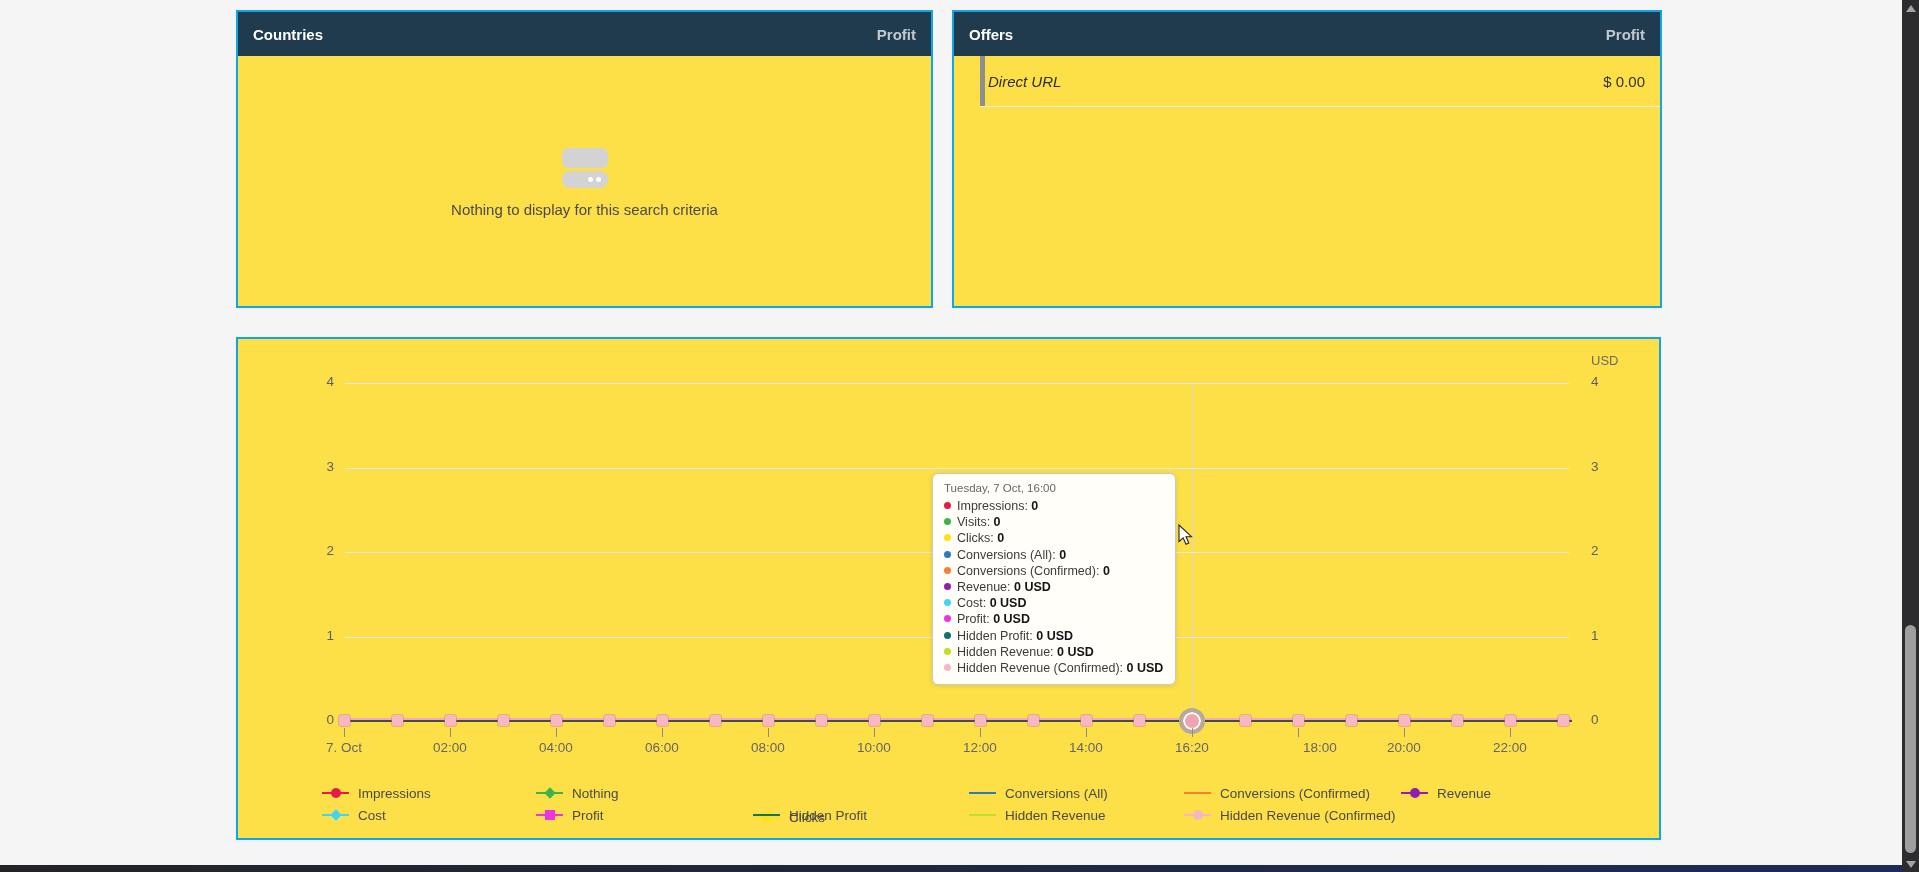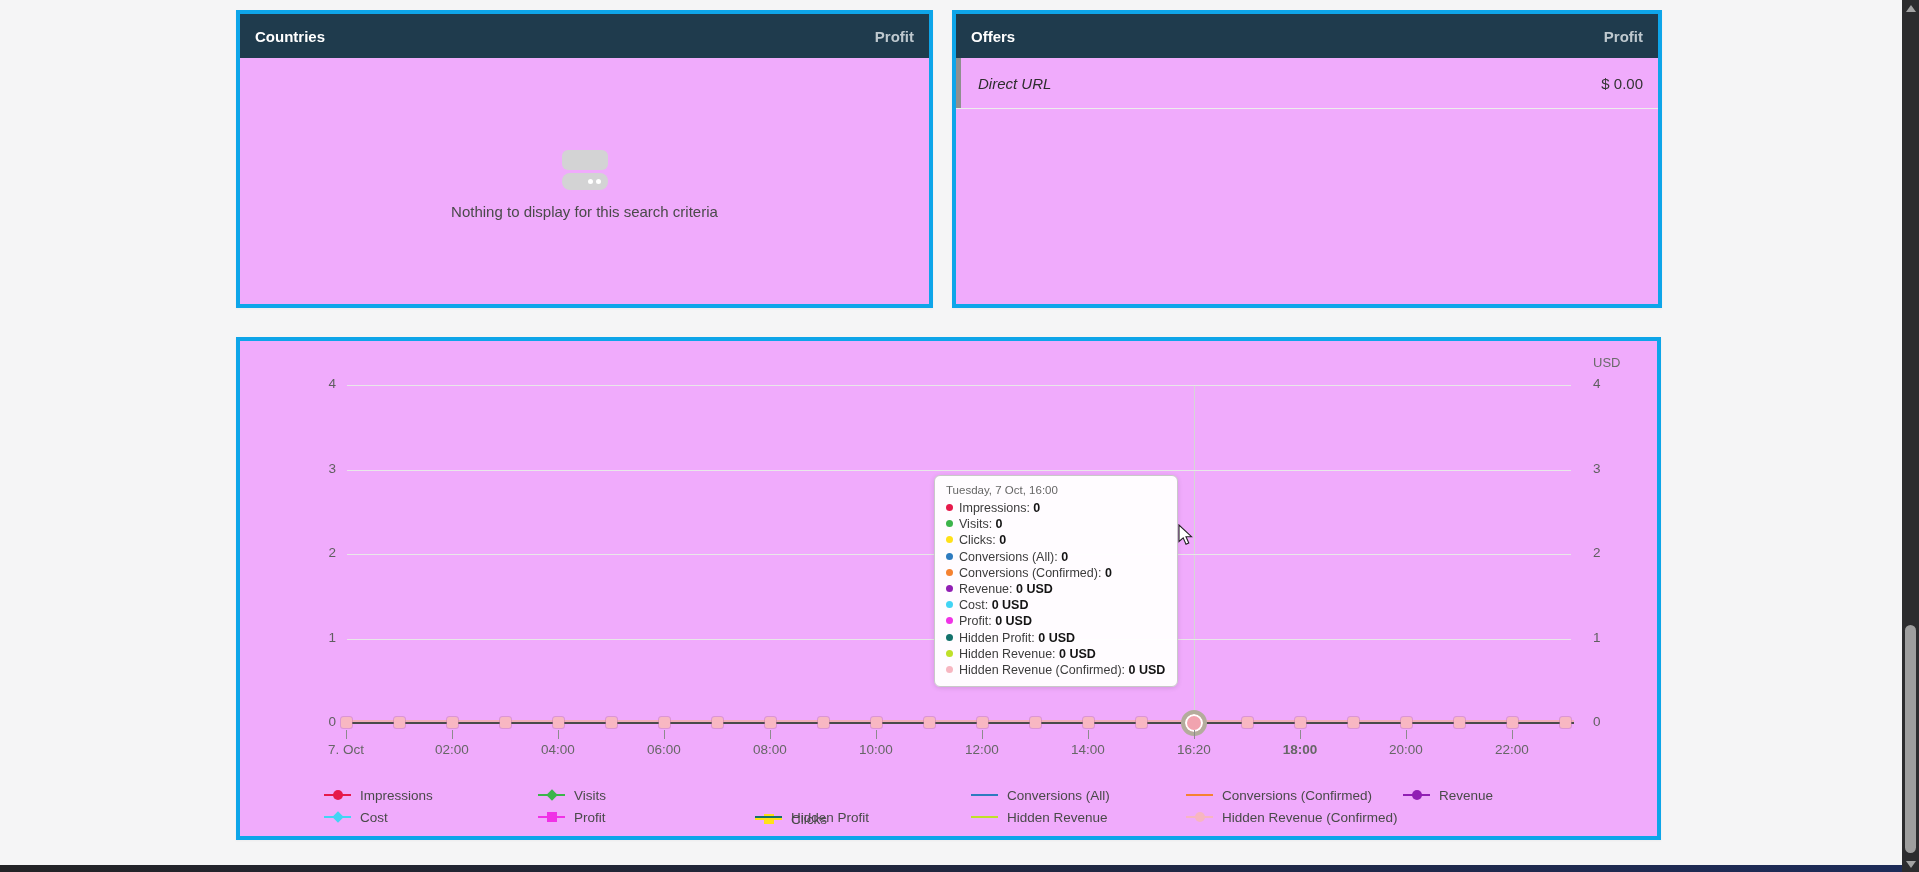--- a/index.html
+++ b/index.html
@@ -6,21 +6,21 @@
   body{
     width:1919px;height:872px;overflow:hidden;position:relative;
     background:#f5f5f6;
     font-family:"Liberation Sans",sans-serif;
     -webkit-font-smoothing:antialiased;
   }
   .page{position:absolute;inset:0;}
 
   
   .card{
-    position:absolute;background:#f0abfc;border:4px solid #0ea5e9;
+    position:absolute;background:#fde047;border:2px solid #0ea5e9;
     box-shadow:0 1px 2px rgba(0,0,0,.04);box-sizing:border-box;
   }
   .card-header{
     height:44px;background:#1f3b4d;display:flex;align-items:center;
     justify-content:space-between;padding:0 15px;
   }
   .card-title{color:#ffffff;font-size:15px;font-weight:bold;}
   .card-metric{color:#bfc9cf;font-size:15px;font-weight:600;}
 
   
@@ -28,21 +28,21 @@
   .empty-state{position:absolute;left:0;right:0;top:92px;display:flex;flex-direction:column;align-items:center;}
   .empty-icon{width:46px;}
   .ei-top{width:46px;height:20px;border-radius:6px;background:#d3d3d4;margin-bottom:3px;}
   .ei-bottom{width:46px;height:17px;border-radius:8px;background:#d3d3d4;display:flex;align-items:center;justify-content:flex-end;padding-right:7px;box-sizing:border-box;}
   .ei-dot{width:5px;height:5px;border-radius:50%;background:#ffffff;margin-left:3px;}
   .empty-text{margin-top:13px;font-size:15px;color:#4a4a4a;}
 
   
   .offer-row{
     position:relative;height:50px;display:flex;align-items:center;
-    border-bottom:1px solid #ededed;padding:0 15px 0 22px;
+    border-bottom:1px solid #ededed;padding:0 15px 0 8px;margin-left:26px;
   }
   .row-accent{position:absolute;left:0;top:0;bottom:0;width:5px;background:#8f8f8f;}
   .offer-name{font-size:15px;font-style:italic;color:#2d2d2d;flex:1;}
   .offer-value{font-size:15px;color:#333333;}
 
   
   .chart-card{padding:8px;}
   .chart-area{position:relative;width:100%;height:100%;font-size:13px;}
   .usd-label{position:absolute;left:1345px;top:6px;color:#6b6b6b;font-size:13px;}
   .gridline{position:absolute;left:99px;width:1224px;height:1px;background:#e8e8e8;}
@@ -177,40 +177,40 @@
           <div class="xlab" style="left: 487px;">08:00</div>
           <div class="xtick" style="left: 628px;"></div>
           <div class="xlab" style="left: 593px;">10:00</div>
           <div class="xtick" style="left: 734px;"></div>
           <div class="xlab" style="left: 699px;">12:00</div>
           <div class="xtick" style="left: 840px;"></div>
           <div class="xlab" style="left: 805px;">14:00</div>
           <div class="xtick" style="left: 946px;"></div>
           <div class="xlab" style="left: 911px;">16:20</div>
           <div class="xtick" style="left: 1052px;"></div>
-          <div class="xlab" style="left: 1017px; font-weight: bold;">18:00</div>
+          <div class="xlab" style="left: 1039px;">18:00</div>
           <div class="xtick" style="left: 1158px;"></div>
           <div class="xlab" style="left: 1123px;">20:00</div>
           <div class="xtick" style="left: 1264px;"></div>
           <div class="xlab" style="left: 1229px;">22:00</div>
         </div>
       <div id="legend">
           <div class="legend-item" style="left: 76px; top: 437px;">
             <div class="lmark">
               <div class="lline" style="background: rgb(230, 25, 75);"></div>
               <div class="lshape ls-circle" style="background: rgb(230, 25, 75);"></div>
             </div>
             <div class="legend-label">Impressions</div>
           </div>
           <div class="legend-item" style="left: 290px; top: 437px;">
             <div class="lmark">
               <div class="lline" style="background: rgb(60, 180, 75);"></div>
               <div class="lshape ls-diamond" style="background: rgb(60, 180, 75);"></div>
             </div>
-            <div class="legend-label">Visits</div>
+            <div class="legend-label">Nothing</div>
           </div>
           <div class="legend-item" style="left: 507px; top: 437px; margin-top: 24px;">
             <div class="lmark">
               <div class="lline" style="background: rgb(255, 225, 25);"></div>
               <div class="lshape ls-square" style="background: rgb(255, 225, 25);"></div>
             </div>
             <div class="legend-label">Clicks</div>
           </div>
           <div class="legend-item" style="left: 723px; top: 437px;">
             <div class="lmark">

